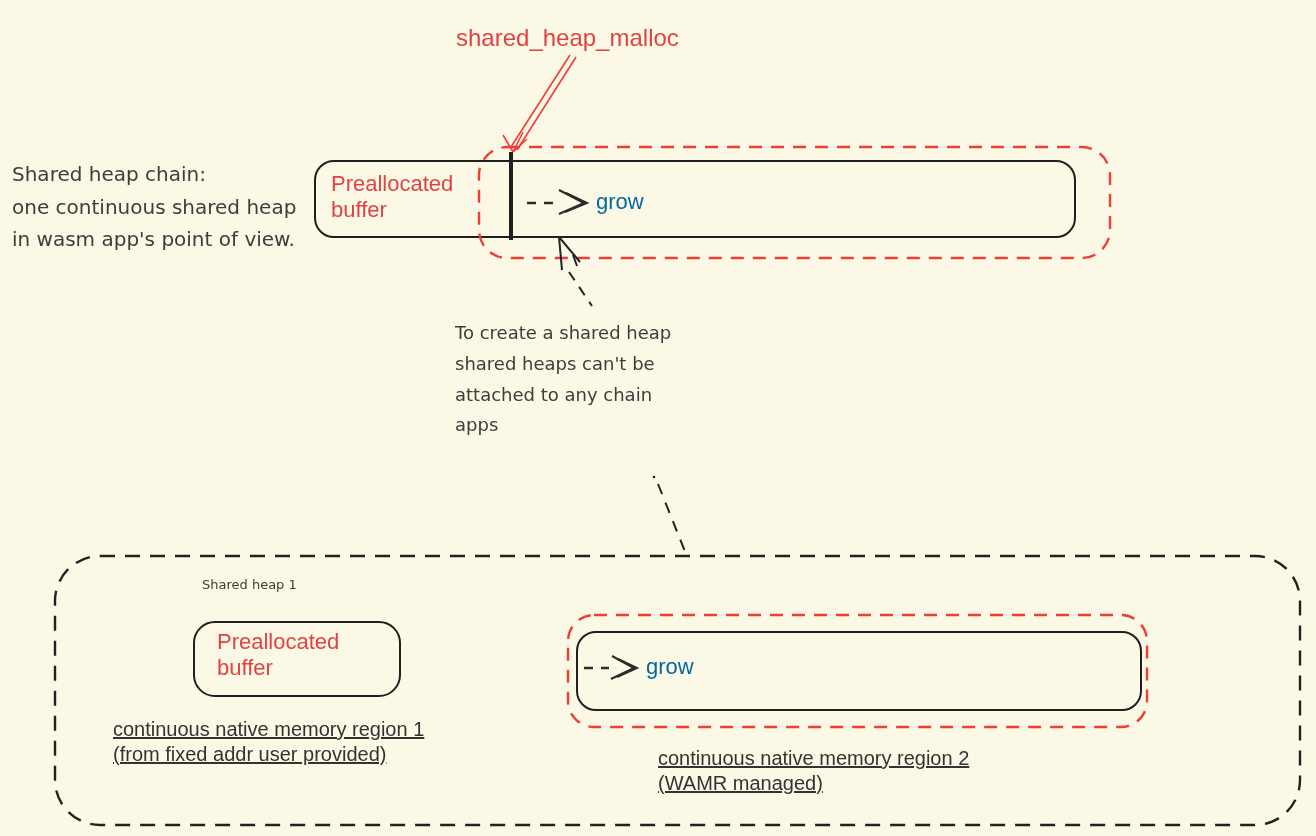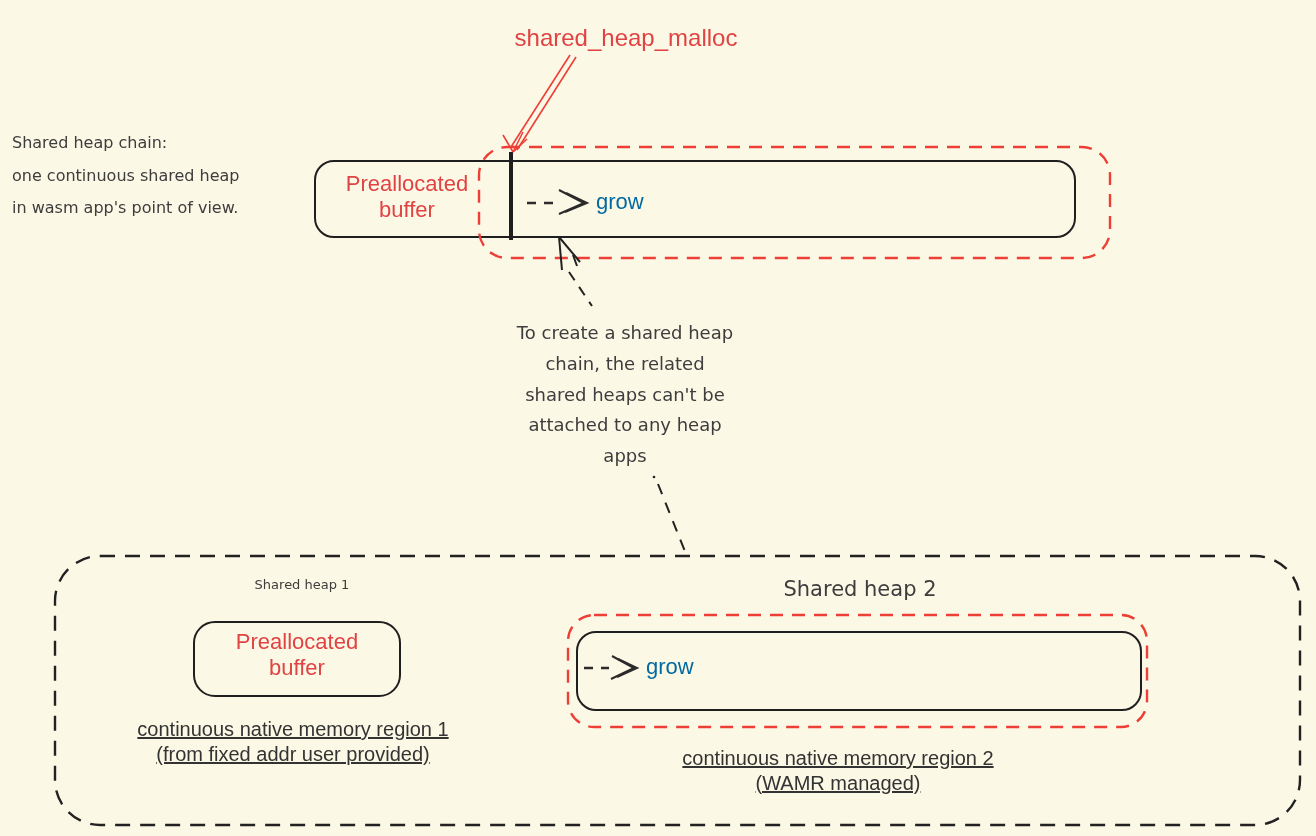--- a/index.html
+++ b/index.html
@@ -3,21 +3,21 @@
 <meta charset="utf-8">
 <style>
   html,body{margin:0;padding:0;background:#FCF8E6;}
   .canvas{
     position:relative;width:1316px;height:836px;background:#FCF8E6;
     overflow:hidden;font-family:"Liberation Sans",sans-serif;
   }
   .abs{position:absolute;}
   .txt{position:absolute;z-index:3;white-space:nowrap;}
   .txt.wrap{white-space:normal;}
-  .center{text-align:center;}
+  .center{text-align:left;}
   
   .box{position:absolute;z-index:1;box-sizing:border-box;
        border:2.2px solid #1f1f1f;background:transparent;}
   .rounded-note{font-family:"DejaVu Sans",sans-serif;color:#3d3d3d;}
   .arial{font-family:"Liberation Sans",sans-serif;}
   .red{color:#E04343;}
   .dark{color:#0369a1;}
   .gray{color:#333333;text-decoration:underline;}
   svg.overlay{position:absolute;left:0;top:0;z-index:2;}
 </style>
@@ -66,48 +66,46 @@
 
     <g>
       <line x1="584" y1="668" x2="609" y2="668" stroke="#2b2b2b" stroke-width="2.6" stroke-dasharray="9 8"></line>
       <path d="M612,656 L634,668 L611,679" fill="none" stroke="#2b2b2b" stroke-width="2"></path>
       <path d="M618,659 L637,668 L617,677" fill="none" stroke="#2b2b2b" stroke-width="2"></path>
     </g>
   </svg>
 
   <div class="txt arial red center" style="left:456px;top:24px;width:340px;font-size:24px;">shared_heap_malloc</div>
 
-  <div class="txt rounded-note" style="left:12px;top:127px;font-size:16px;line-height:32.5px;">
+  <div class="txt rounded-note" style="left:12px;top:158px;font-size:20px;line-height:32.5px;">
     <div>Shared heap chain:</div>
     <div>one continuous shared heap</div>
     <div>in wasm app's point of view.</div>
   </div>
 
   <div class="txt wrap arial red center" style="left:331px;top:171px;width:152px;font-size:22px;line-height:26px;">Preallocated buffer</div>
 
   <div class="txt arial dark" style="left:596px;top:189px;font-size:22px;">grow</div>
 
   <div class="txt rounded-note center" style="left:455px;top:318px;width:340px;font-size:18px;line-height:30.8px;">
     <div>To create a shared heap</div>
-    <div>chain, the related</div>
     <div>shared heaps can't be</div>
-    <div>attached to any heap</div>
+    <div>attached to any chain</div>
     <div>apps</div>
   </div>
 
   <div class="txt rounded-note center" style="left:202px;top:577px;width:200px;font-size:13px;">Shared heap 1</div>
 
   <div class="txt wrap arial red center" style="left:217px;top:629px;width:160px;font-size:22px;line-height:26px;">Preallocated buffer</div>
 
   <div class="txt arial gray center" style="left:113px;top:717px;font-size:20px;line-height:25px;width:360px;">
     <div>continuous native memory region 1</div>
     <div>(from fixed addr user provided)</div>
   </div>
 
-  <div class="txt rounded-note center" style="left:760px;top:577px;width:200px;font-size:21px;">Shared heap 2</div>
 
   <div class="txt arial dark" style="left:646px;top:654px;font-size:22px;">grow</div>
 
   <div class="txt arial gray center" style="left:658px;top:746px;font-size:20px;line-height:24.5px;width:360px;">
     <div>continuous native memory region 2</div>
     <div>(WAMR managed)</div>
   </div>
 
 </div>
 

